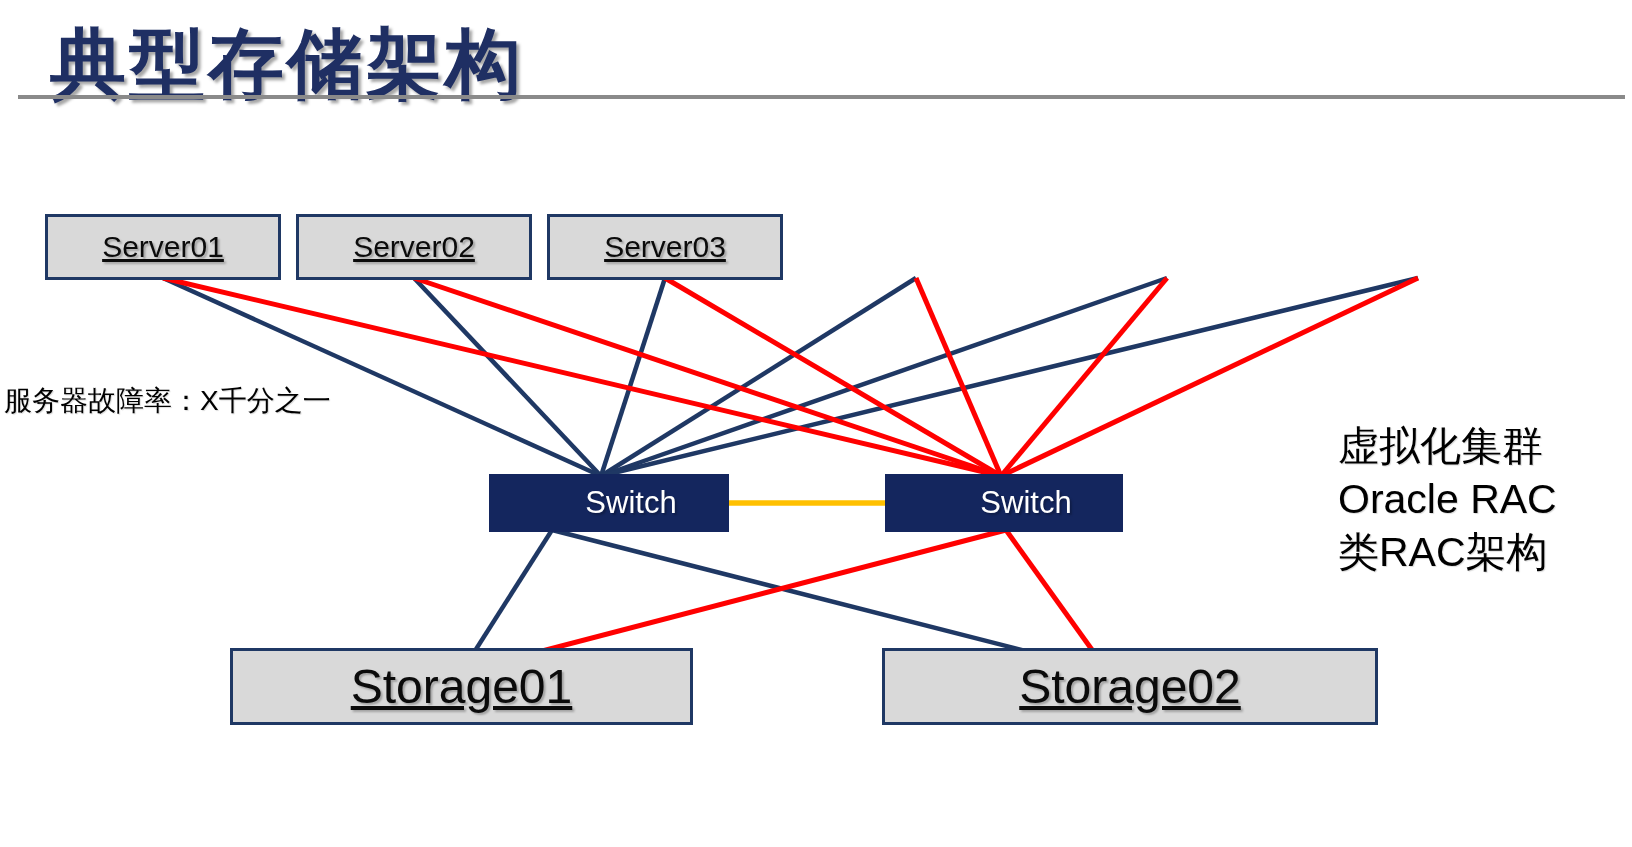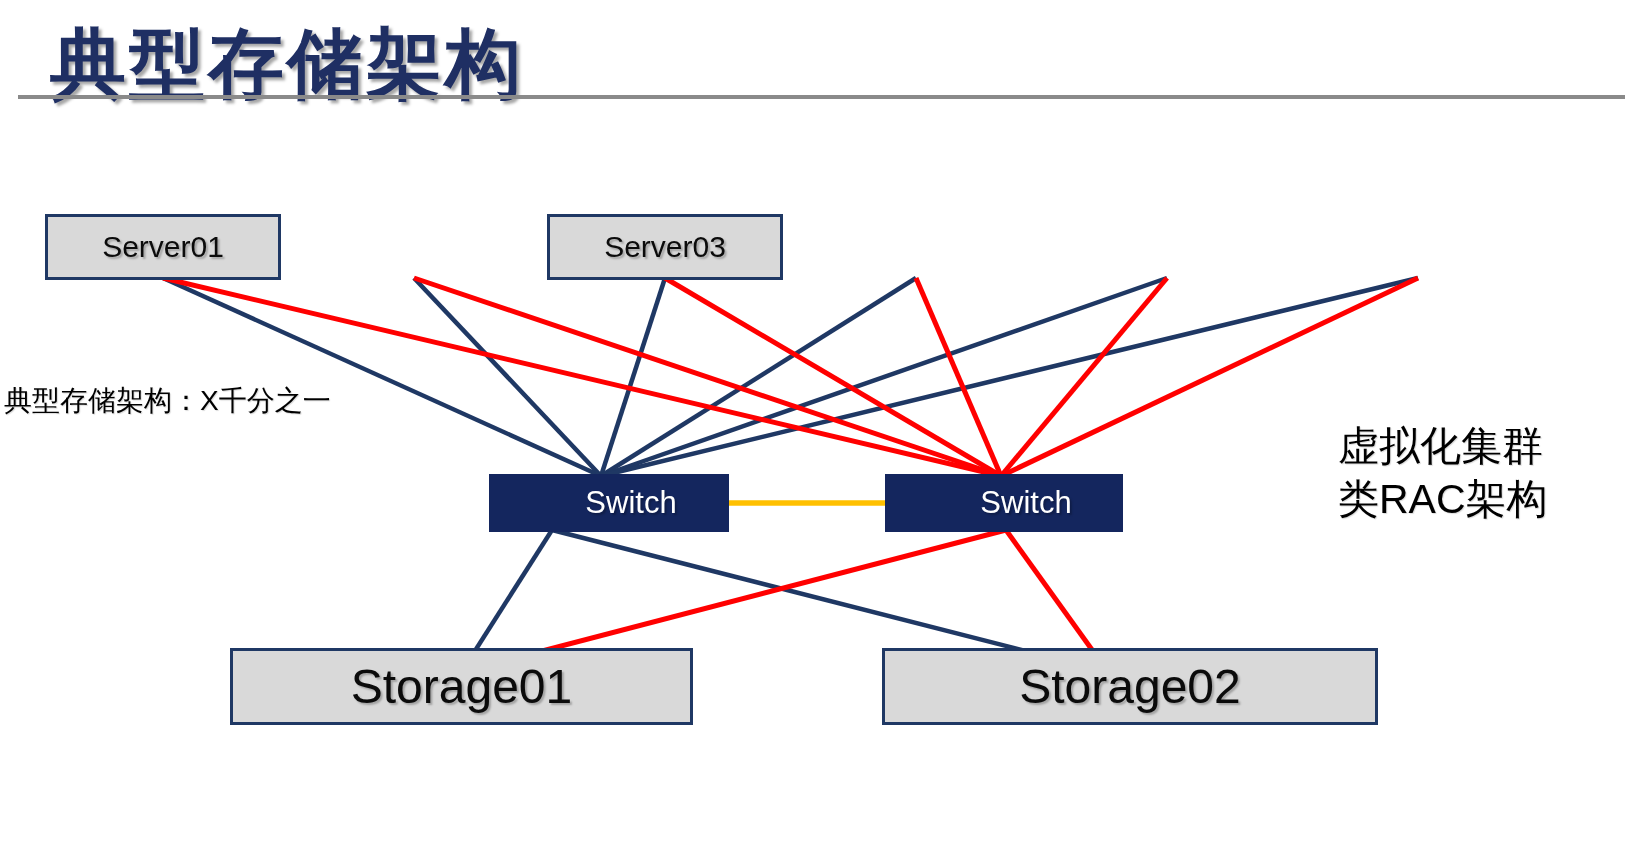--- a/index.html
+++ b/index.html
@@ -19,20 +19,21 @@
 
   .node{
     position:absolute;z-index:2;
     display:flex;align-items:center;justify-content:center;
     box-sizing:border-box;white-space:nowrap;
   }
   .grayNode{
     background:var(--node_fill,#D9D9D9);
     border:3px solid var(--node_border,#1F3864);
     color:#0b0b0b;
+    text-decoration:underline;
   }
   .server{top:214px;width:236px;height:66px;font-size:30px;}
   .storage{top:648px;height:77px;font-size:48px;}
   .switch{
     top:474px;height:58px;font-size:31px;
     background:var(--switch_fill,#14265E);
     color:var(--switch_text,#fff);
     z-index:2;
     padding-left:44px;
   }
@@ -76,35 +77,39 @@
       <line x1="1167" y1="278" x2="1001" y2="476" stroke="#FF0000" stroke-width="5"></line>
       <line x1="1418" y1="278" x2="1001" y2="476" stroke="#FF0000" stroke-width="5"></line>
       <line x1="1006" y1="530" x2="461.5" y2="672" stroke="#FF0000" stroke-width="5"></line>
       <line x1="1006" y1="530" x2="1108" y2="672" stroke="#FF0000" stroke-width="5"></line>
       <line x1="729" y1="503" x2="885" y2="503" stroke="#FFC000" stroke-width="5.5"></line>
     </svg>
 
   <div class="node grayNode server" id="server-01" style="left:45px">
       <span>Server01</span>
     </div>
+  <div class="node grayNode server" id="server-02" style="left:296px">
+      <span>Server02</span>
+    </div>
   <div class="node grayNode server" id="server-03" style="left:547px">
       <span>Server03</span>
     </div>
 
-  <div class="caption top">典型存储架构：X千分之一</div>
+  <div class="caption top">服务器故障率：X千分之一</div>
 
   <div class="node switch" id="switch-a" style="left:489px;width:240px">
       <span>Switch</span>
     </div>
   <div class="node switch" id="switch-b" style="left:885px;width:238px">
       <span>Switch</span>
     </div>
 
   <div class="note">
     <div>虚拟化集群</div>
+    <div>Oracle RAC</div>
     <div>类RAC架构</div>
   </div>
 
   <div class="node grayNode storage" id="storage-01" style="left:230px;width:463px">
       <span>Storage01</span>
     </div>
   <div class="node grayNode storage" id="storage-02" style="left:882px;width:496px">
       <span>Storage02</span>
     </div>
 

